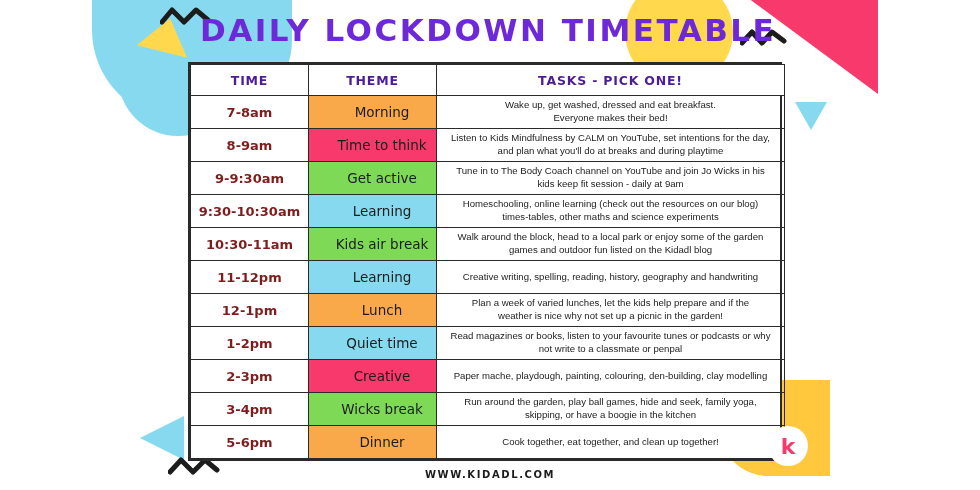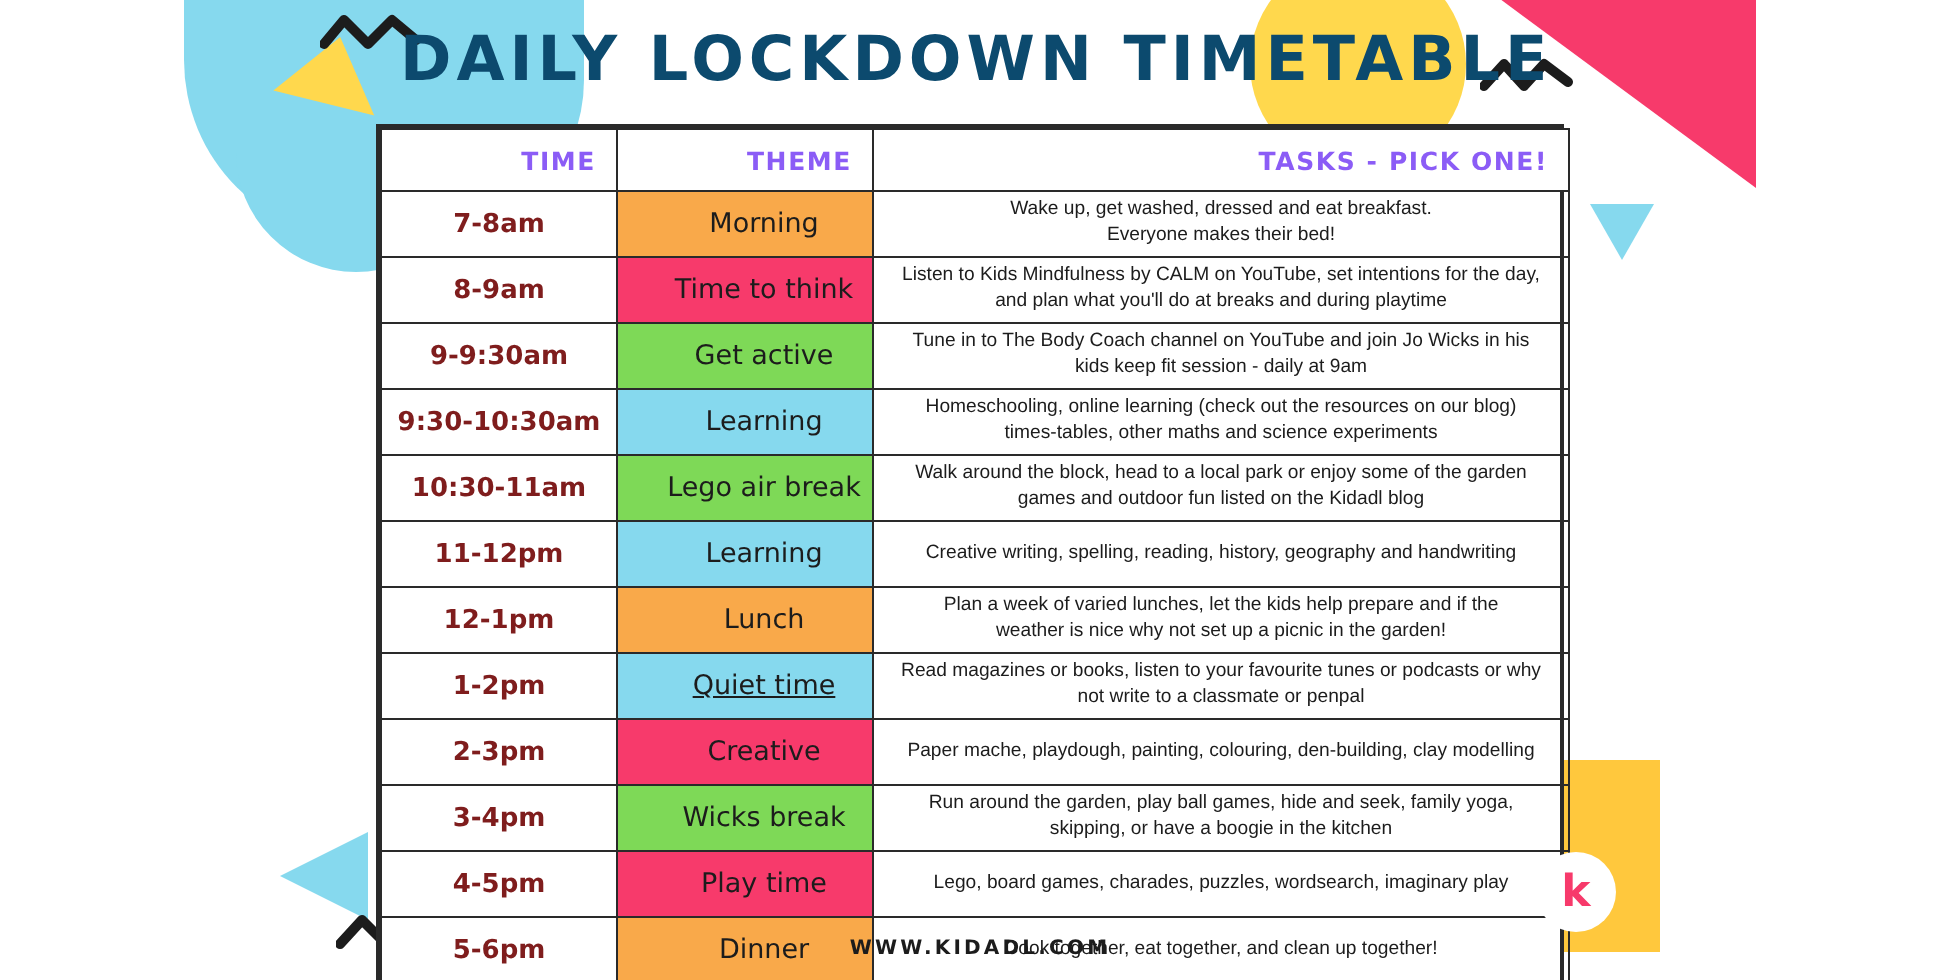--- a/index.html
+++ b/index.html
@@ -76,21 +76,21 @@
   .zigzag svg { display: block; }
 
   
   .title {
     position: absolute;
     left: 200px; top: 12px;
     font-family: "DejaVu Sans", sans-serif;
     font-weight: bold;
     font-size: 31px;
     letter-spacing: 2.5px;
-    color: #0c4a6e;
+    color: #6d28d9;
     white-space: nowrap;
   }
 
   
   .table-wrap {
     position: absolute;
     left: 188px; top: 62px;
     width: 594px;
     border: 2px solid #2a2a2a;
     background: #fff;
@@ -108,22 +108,22 @@
   }
   col.c-time  { width: 118px; }
   col.c-theme { width: 128px; }
   col.c-task  { width: 348px; }
 
   thead th {
     font-family: "DejaVu Sans", sans-serif;
     font-weight: bold;
     font-size: 12.5px;
     letter-spacing: 0.8px;
-    color: #8b5cf6;
-    text-align: right;
+    color: #4c1d95;
+    text-align: center;
     padding: 5px 10px;
     height: 20px;
     background: #fff;
   }
 
   .time-cell {
     text-align: center;
     font-size: 13px;
     color: #7f1d1d;
     font-weight: bold;
@@ -238,58 +238,53 @@
 kids keep fit session - daily at 9am</td>
         </tr>
         <tr>
           <td class="time-cell">9:30-10:30am</td>
           <td class="theme-cell" style="background: rgb(134, 217, 238);">Learning</td>
           <td class="task-cell" style="white-space: pre-line;">Homeschooling, online learning (check out the resources on our blog)
 times-tables, other maths and science experiments</td>
         </tr>
         <tr>
           <td class="time-cell">10:30-11am</td>
-          <td class="theme-cell" style="background: rgb(126, 217, 87);">Lego air break</td>
+          <td class="theme-cell" style="background: rgb(126, 217, 87);">Kids air break</td>
           <td class="task-cell" style="white-space: pre-line;">Walk around the block, head to a local park or enjoy some of the garden
 games and outdoor fun listed on the Kidadl blog</td>
         </tr>
         <tr>
           <td class="time-cell">11-12pm</td>
           <td class="theme-cell" style="background: rgb(134, 217, 238);">Learning</td>
           <td class="task-cell" style="white-space: pre-line;">Creative writing, spelling, reading, history, geography and handwriting</td>
         </tr>
         <tr>
           <td class="time-cell">12-1pm</td>
           <td class="theme-cell" style="background: rgb(249, 169, 74);">Lunch</td>
           <td class="task-cell" style="white-space: pre-line; margin-left: 40px;">Plan a week of varied lunches, let the kids help prepare and if the
 weather is nice why not set up a picnic in the garden!</td>
         </tr>
         <tr>
           <td class="time-cell">1-2pm</td>
-          <td class="theme-cell" style="background: rgb(134, 217, 238); text-decoration: underline;">Quiet time</td>
+          <td class="theme-cell" style="background: rgb(134, 217, 238);">Quiet time</td>
           <td class="task-cell" style="white-space: pre-line;">Read magazines or books, listen to your favourite tunes or podcasts or why
 not write to a classmate or penpal</td>
         </tr>
         <tr>
           <td class="time-cell">2-3pm</td>
           <td class="theme-cell" style="background: rgb(247, 58, 107);">Creative</td>
           <td class="task-cell" style="white-space: pre-line;">Paper mache, playdough, painting, colouring, den-building, clay modelling</td>
         </tr>
         <tr>
           <td class="time-cell">3-4pm</td>
           <td class="theme-cell" style="background: rgb(126, 217, 87);">Wicks break</td>
           <td class="task-cell" style="white-space: pre-line;">Run around the garden, play ball games, hide and seek, family yoga,
 skipping, or have a boogie in the kitchen</td>
         </tr>
         <tr>
-          <td class="time-cell">4-5pm</td>
-          <td class="theme-cell" style="background: rgb(247, 58, 107);">Play time</td>
-          <td class="task-cell" style="white-space: pre-line;">Lego, board games, charades, puzzles, wordsearch, imaginary play</td>
-        </tr>
-        <tr>
           <td class="time-cell">5-6pm</td>
           <td class="theme-cell" style="background: rgb(249, 169, 74);">Dinner</td>
           <td class="task-cell" style="white-space: pre-line;">Cook together, eat together, and clean up together!</td>
         </tr>
       </tbody>
   </table>
 </div>
 
 <div class="kidadl-logo">k</div>
 <div class="footer">WWW.KIDADL.COM</div>

